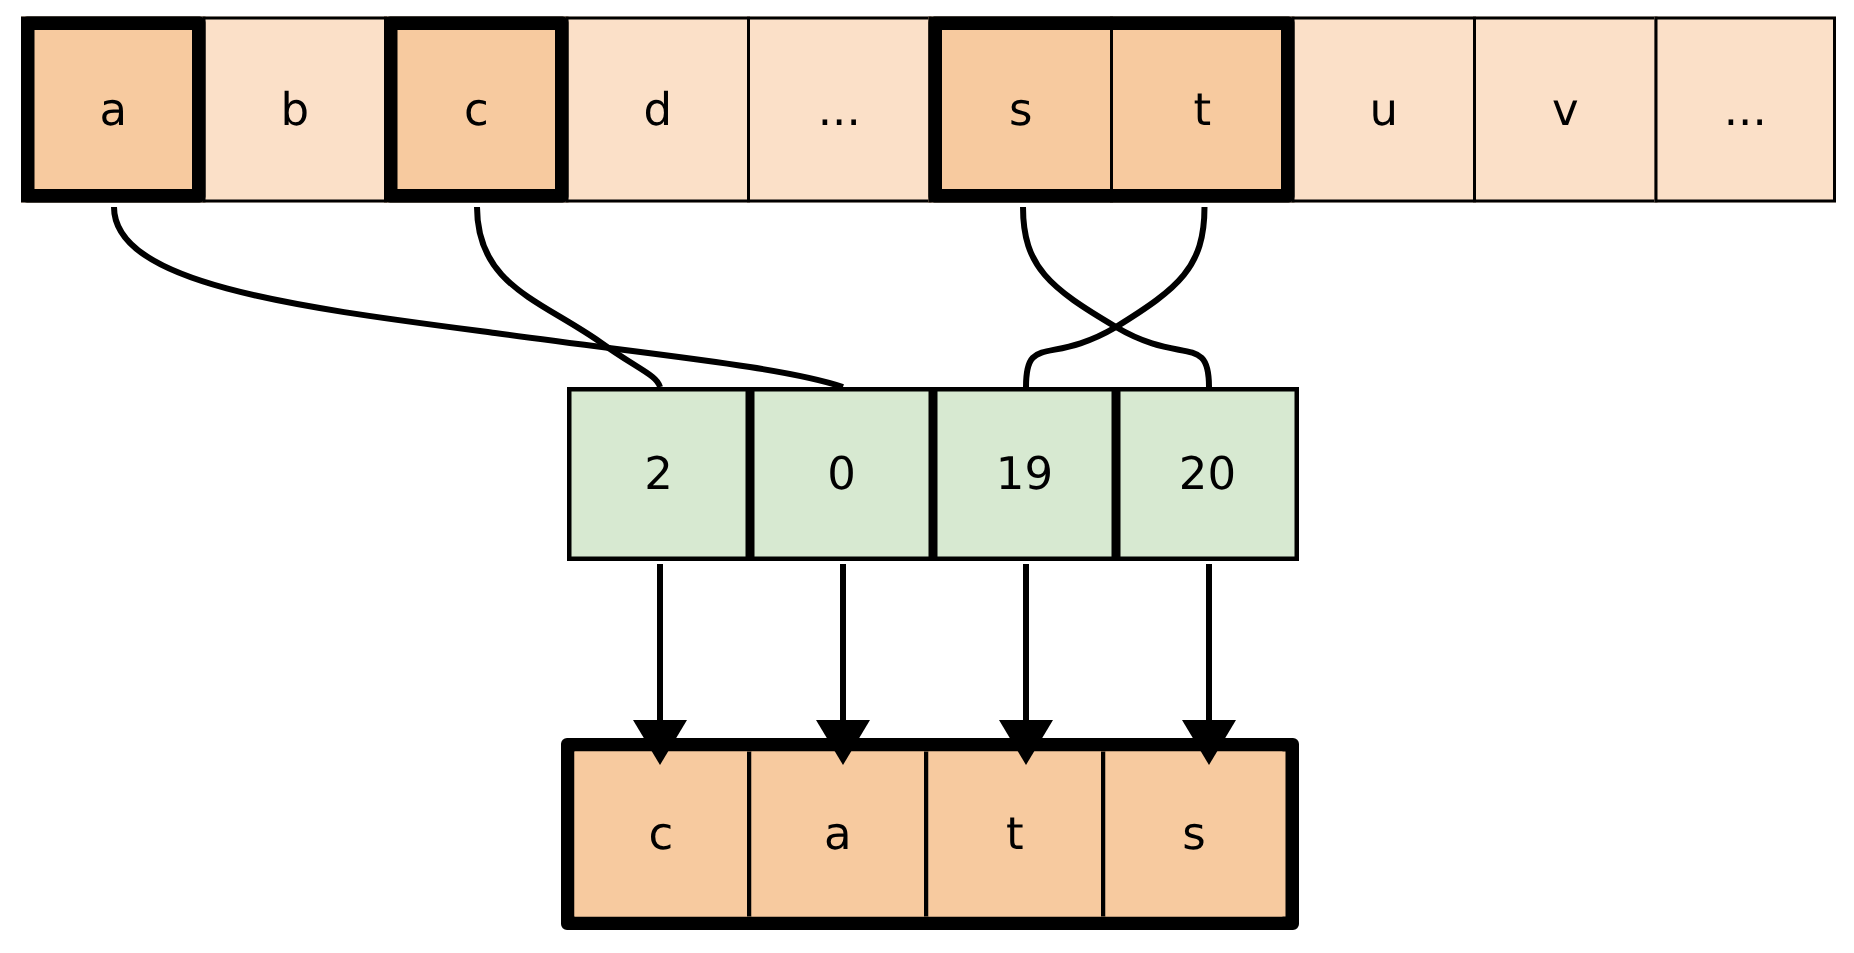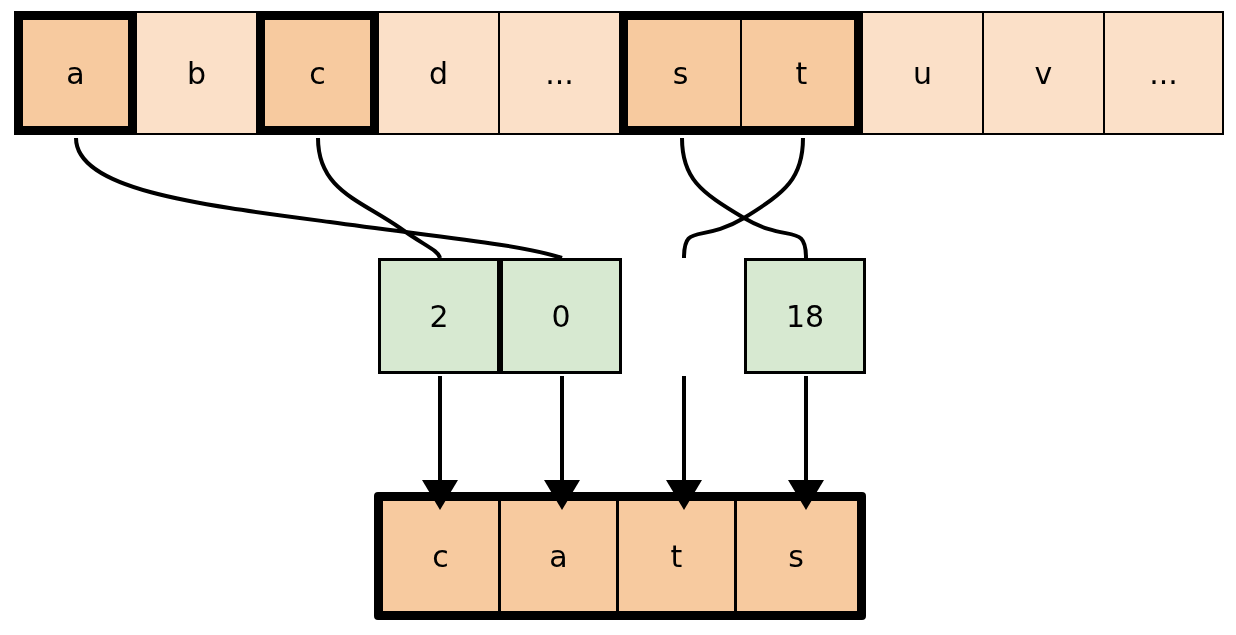--- a/index.html
+++ b/index.html
@@ -167,22 +167,25 @@
   <div class="thick-group" style="left:256px; top:11px; width:123px; height:124px;"></div>
   <div class="thick-group" style="left:619px; top:11px; width:244px; height:124px;"></div>
 
   <div id="index-array">
     <div class="idx-cell" style="left:0px;">
       <span>2</span>
     </div>
     <div class="idx-cell" style="left:122px;">
       <span>0</span>
     </div>
+    <div class="idx-cell" style="left:244px;">
+      <span>19</span>
+    </div>
     <div class="idx-cell" style="left:366px;">
-      <span>18</span>
+      <span>20</span>
     </div>
   </div>
 
   <div id="result-array">
     <div class="res-cell" style="left:0px;">
       <span>c</span>
     </div>
     <div class="res-cell" style="left:118px;">
       <span>a</span>
     </div>

